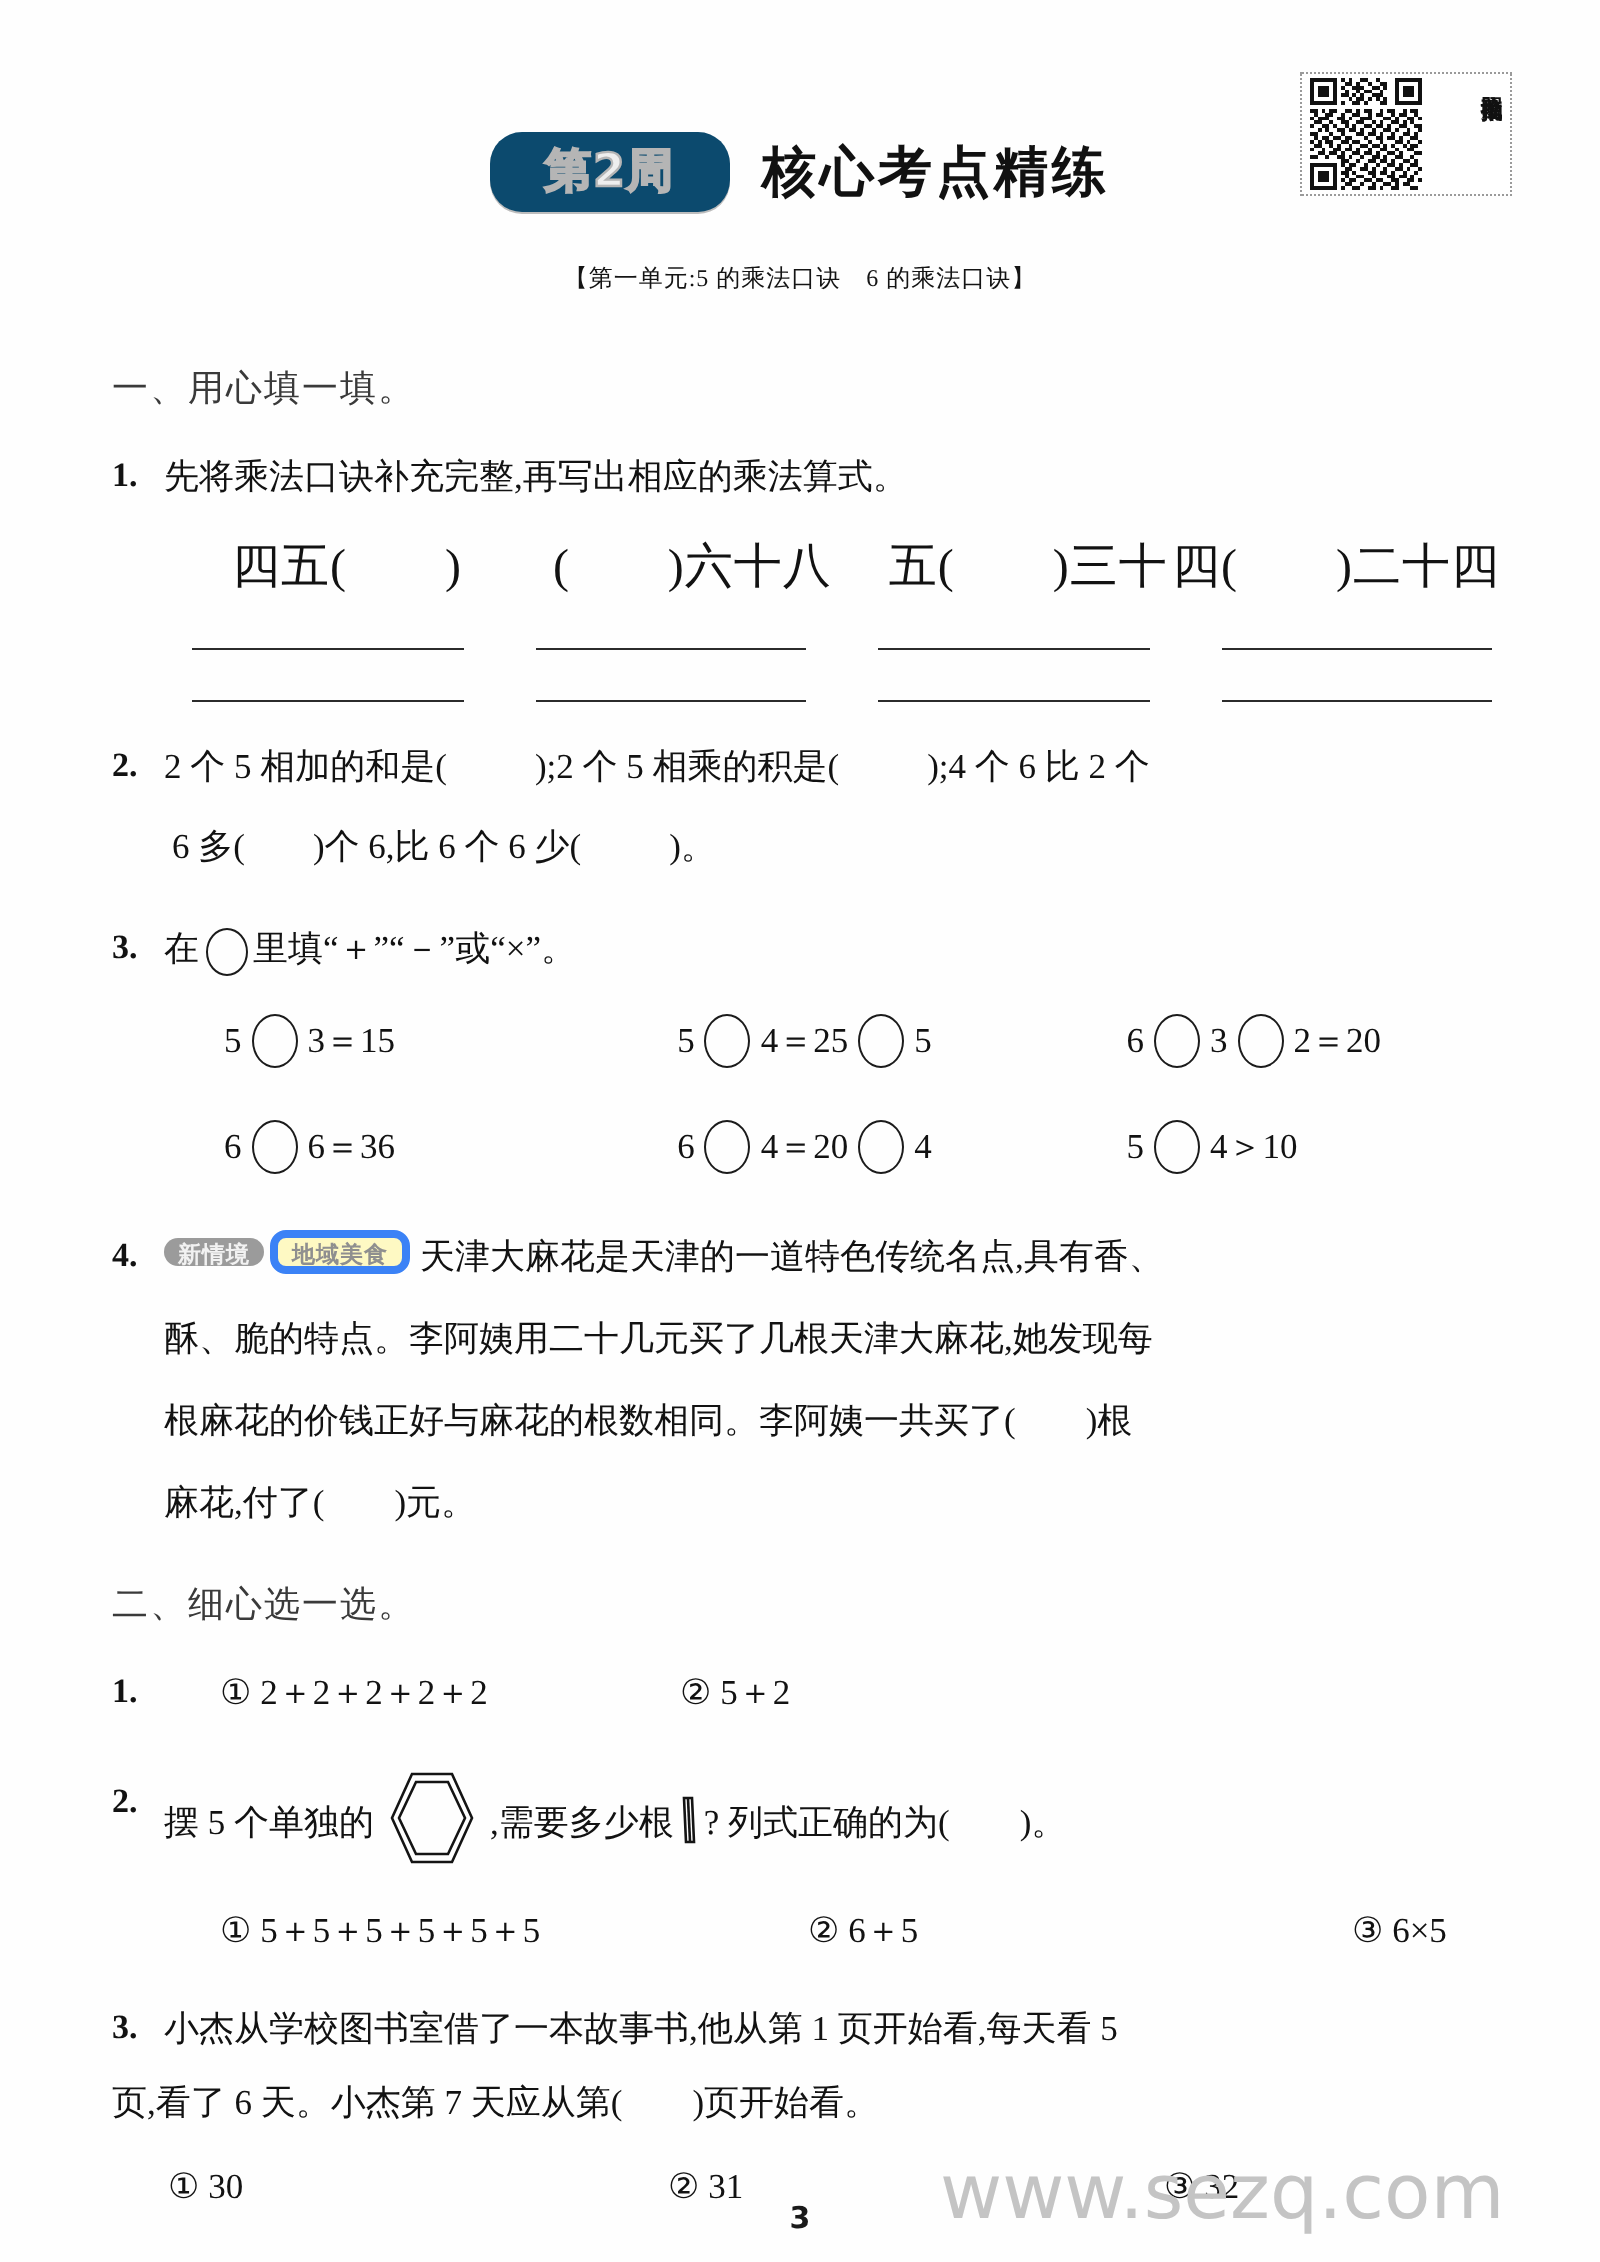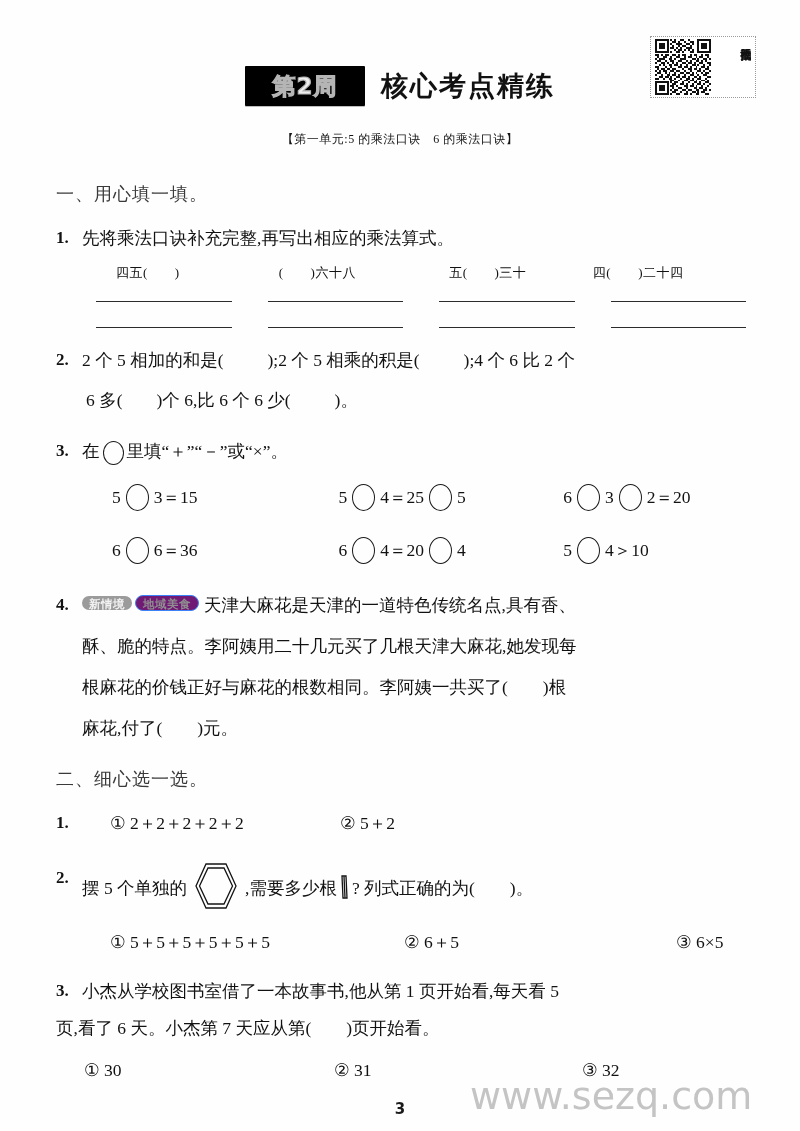--- a/index.html
+++ b/index.html
@@ -66,22 +66,22 @@
     width: 800px;
     display: flex;
     justify-content: center;
     align-items: center;
     gap: 16px;
   }
   .week-badge {
     position: relative;
     width: 120px;
     height: 40px;
-    border-radius: 1px;
-    background: #000000;
+    border-radius: 16px;
+    background: #0c4a6e;
     display: flex;
     align-items: center;
     justify-content: center;
     box-shadow: 0 1px 0 #bdbdbd;
   }
   .week-badge-text {
     font-family: "DejaVu Sans", sans-serif;
     font-size: 23px;
     font-weight: 700;
     color: #eeeeee;
@@ -145,21 +145,21 @@
     font-size: 17px;
   }
   .q-text { display: block; }
   .gap-sm { display: inline-block; width: 34px; }
   .gap-md { display: inline-block; width: 44px; }
 
   
   .koujue-row {
     display: flex;
     margin: 2px 0 0 34px;
-    font-size: 13px;
+    font-size: 24px;
     letter-spacing: 0.5px;
   }
   .koujue-row > div { white-space: nowrap; }
   .kj1 { width: 170px; }
   .kj2 { width: 178px; }
   .kj3 { width: 150px; }
   .kj4 { width: 160px; }
 
   .answer-lines {
     margin: 14px 0 6px 14px;
@@ -213,23 +213,23 @@
     letter-spacing: 0.5px;
     font-weight: 700;
     white-space: nowrap;
   }
   .tag-dark {
     background: #9b9b9b;
     color: #f2f2f2;
     margin-right: 3px;
   }
   .tag-light {
-    background: #701a75;
+    background: #fef9c3;
     color: #8f8f8f;
-    border: 1px solid #3b82f6;
+    border: 4px solid #3b82f6;
     border-radius: 8px;
     margin-right: 5px;
     text-align: center;
   }
 
   
   .options {
     display: flex;
     margin: 6px 0 0 28px;
     font-size: 17.5px;

